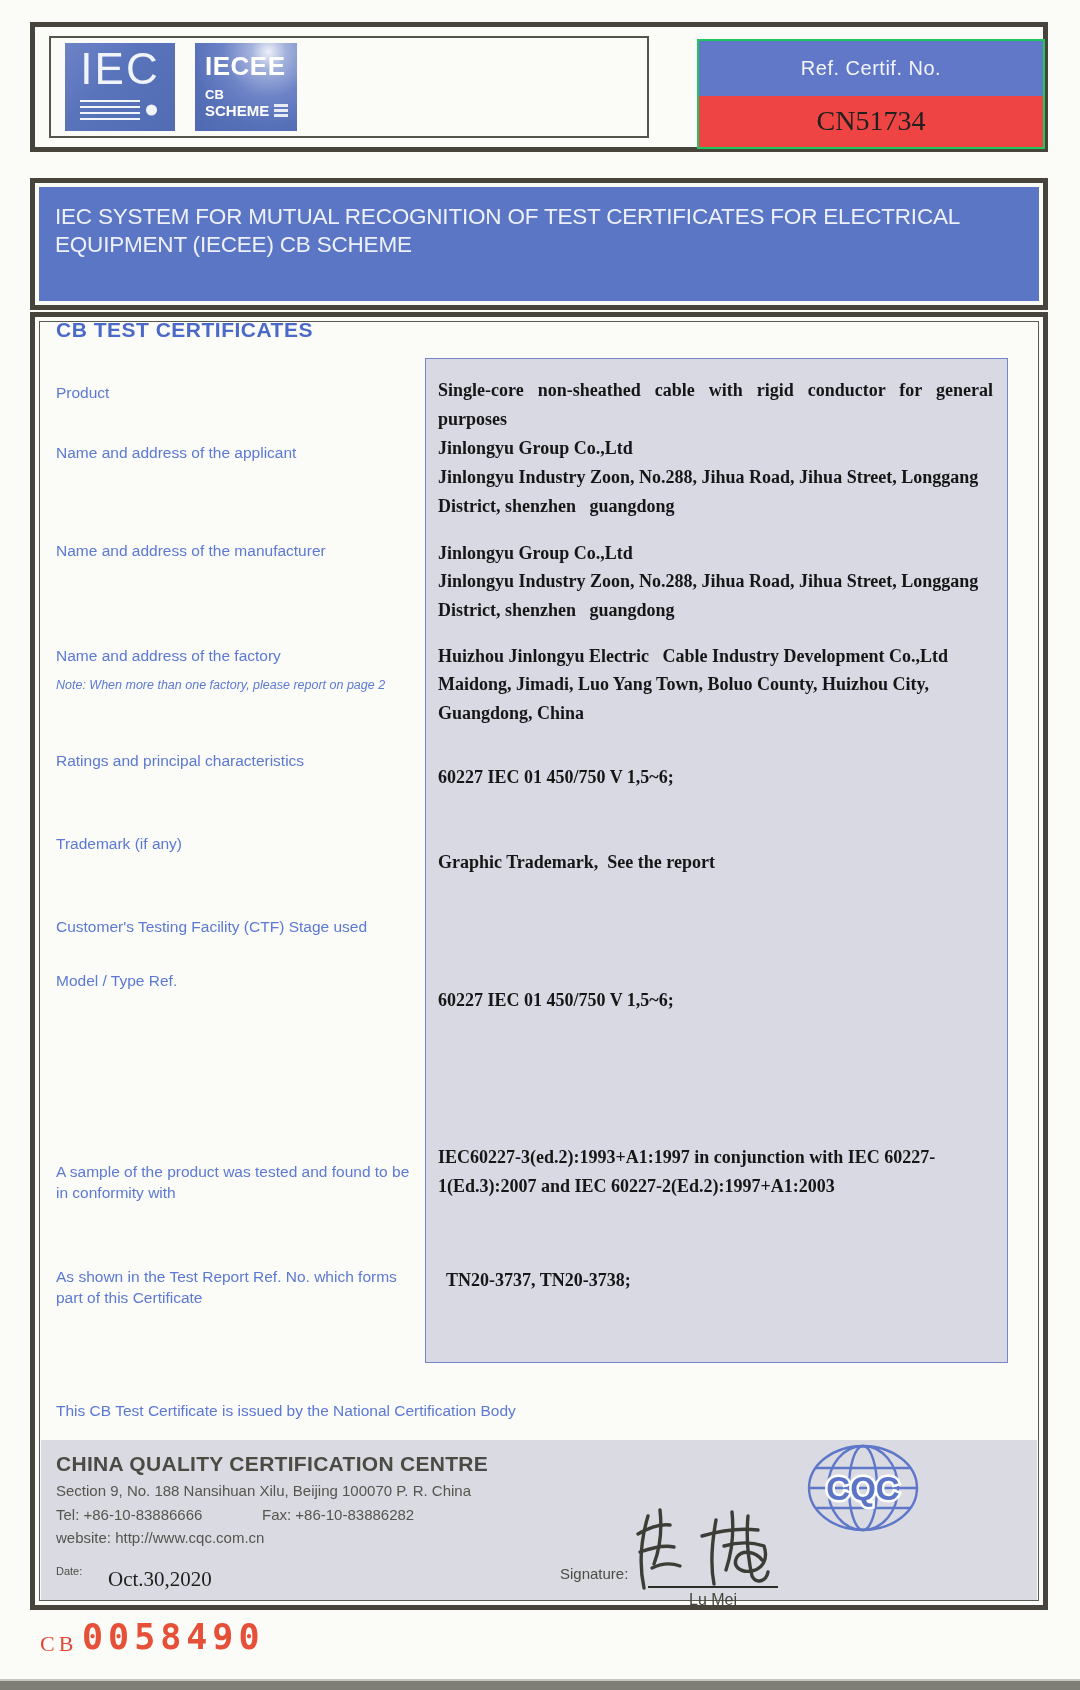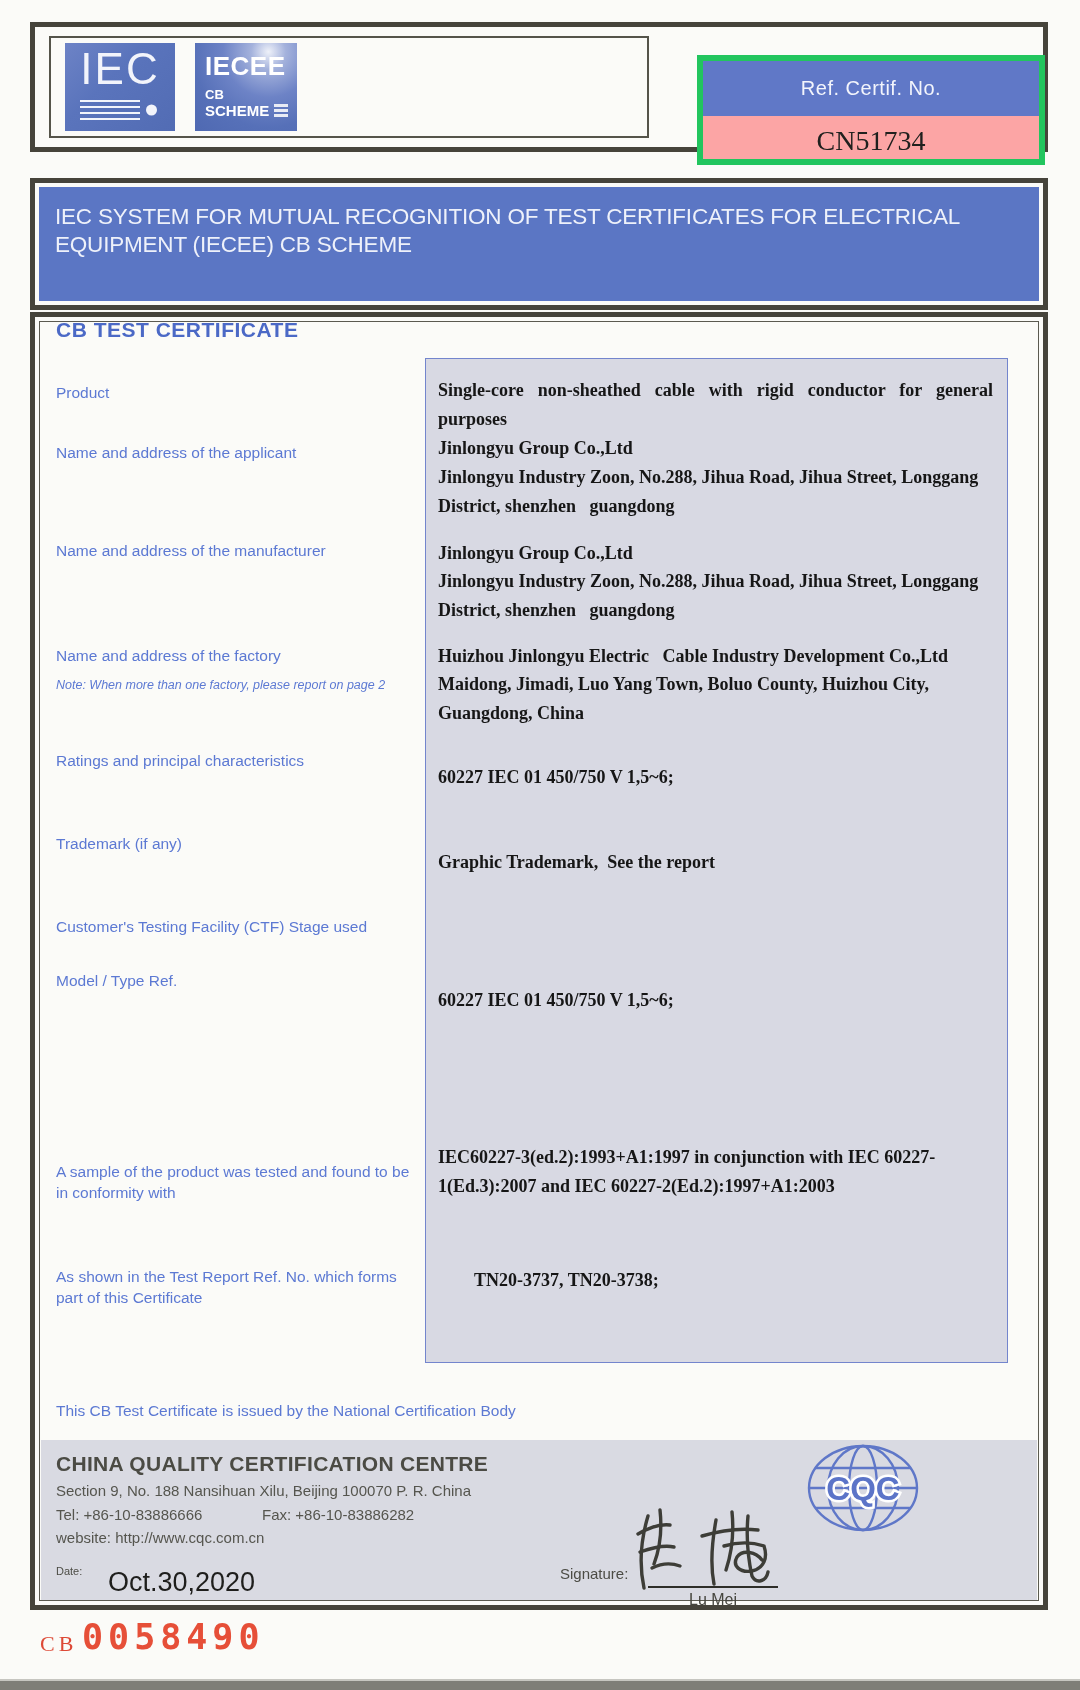--- a/index.html
+++ b/index.html
@@ -30,21 +30,21 @@
     position:absolute; left:144px; top:5px; width:102px; height:88px;
     background:radial-gradient(circle at 72% 10%, #eef1f9 0%, #a4b2dc 16%, #6d83c6 42%, #5670b8 70%, #4f69b2 100%);
     color:#fff; padding:8px 0 0 10px;
   }
   .iecee-title { font-size:26px; font-weight:bold; letter-spacing:0.5px; }
   .iecee-cb { font-size:13px; font-weight:bold; margin-top:5px; }
   .iecee-scheme { font-size:15px; font-weight:bold; display:flex; align-items:center; }
   .scheme-lines { display:inline-flex; flex-direction:column; gap:2.5px; margin-left:5px; }
   .scheme-lines i { width:14px; height:2.5px; background:#e8ebf5; }
 
-  .ref-box { position:absolute; left:662px; top:28px; width:348px; height:110px; border:6px solid #22c55e; background:#fca5a5; }
+  .ref-box { position:absolute; left:662px; top:12px; width:348px; height:110px; border:2px solid #22c55e; background:#ef4444; }
   .ref-head { height:55px; background:#6078c7; color:#f3f5fc; font-size:20px; letter-spacing:0.5px;
               display:flex; align-items:center; justify-content:center; }
   .ref-val  { height:49px; display:flex; align-items:center; justify-content:center;
               font-family:"Liberation Serif", serif; font-size:28px; color:#20201e; }
 
   
   .banner-blue { position:absolute; inset:4px; background:#5b76c4; }
   .banner-text { padding:16px 18px 0 16px; font-size:22.5px; line-height:28px; color:#eef1fa; letter-spacing:-0.2px; width:980px; }
 
   
@@ -52,30 +52,30 @@
   .lbl  { position:absolute; left:56px; width:354px; font-size:15.5px; line-height:21px; color:#5c79d3; z-index:4; }
   .note { position:absolute; left:56px; width:360px; font-size:12.5px; font-style:italic; color:#5c79d3; z-index:4; }
 
   .value-box { position:absolute; left:425px; top:358px; width:583px; height:1005px;
                background:#d8d9e3; border:1px solid #7385cd; z-index:3; }
   .val { position:absolute; left:12px; right:14px; font-family:"Liberation Serif", serif;
          font-size:18px; line-height:28.5px; color:#161616; white-space:pre-wrap;font-weight:bold; }
   .val.justify { text-align:justify; }
   .val.narrow-addr { right:60px; }
   .val.conformity { right:auto; width:505px; }
-  .val.indent { left:20px;margin-left:28px; }
+  .val.indent { left:20px; }
 
   .issued { position:absolute; left:56px; top:1402px; font-size:15.5px; color:#5c79d3; z-index:4; }
 
   
   .gray-section { position:absolute; left:41px; top:1440px; width:996px; height:160px; background:#d9dae2; z-index:2; }
   .ncb-name { position:absolute; left:56px; top:1452px; font-size:21px; font-weight:bold; color:#4b4b44; letter-spacing:0.3px; z-index:4; }
   .ncb-line { position:absolute; left:56px; font-size:15px; color:#55554e; z-index:4; }
   .date-label { position:absolute; left:56px; top:1565px; font-size:11px; color:#4c4c45; z-index:4; }
-  .date-value { position:absolute; left:108px; top:1567px; font-family:Liberation Sans, sans-serif; font-size:27px; color:#1e1e1c; z-index:4; }
+  .date-value { position:absolute; left:108px; top:1567px; font-family:Liberation Serif, serif; font-size:21px; color:#1e1e1c; z-index:4; }
   .sig-label { position:absolute; left:560px; top:1565px; font-size:15px; color:#4c4c45; z-index:4; }
   .sig-wrap { position:absolute; left:648px; top:1500px; width:130px; z-index:4; }
   .sig-draw { height:88px; border-bottom:2px solid #2e2e29; position:relative; }
   .sig-draw svg { position:absolute; left:-24px; bottom:-6px; overflow:visible; }
   .sig-name { text-align:center; font-size:16px; color:#46463f; margin-top:3px; }
   .cqc-logo { position:absolute; left:806px; top:1442px; z-index:4; }
 
   
   .stamp-cb  { position:absolute; left:40px; top:1631px; font-family:"Liberation Serif", serif;
                font-size:22px; color:#dd4936; letter-spacing:4px; z-index:4; }
@@ -123,21 +123,21 @@
   <div class="frame banner-frame">
     <div class="banner-blue">
       <div class="banner-text">IEC SYSTEM FOR MUTUAL RECOGNITION OF TEST CERTIFICATES FOR ELECTRICAL EQUIPMENT (IECEE) CB SCHEME</div>
     </div>
   </div>
 
   <div class="frame main-frame">
     <div class="main-inner"></div>
   </div>
 
-  <div class="title">CB TEST CERTIFICATE</div>
+  <div class="title">CB TEST CERTIFICATES</div>
 
   <div class="lbl" style="top:442px">Name and address of the applicant</div>
   <div class="lbl" style="top:382px">Product</div>
   <div class="lbl" style="top:540px">Name and address of the manufacturer</div>
   <div class="lbl" style="top:645px">Name and address of the factory</div>
   <div class="note" style="top:678px">Note: When more than one factory, please report on page 2</div>
   <div class="lbl" style="top:750px">Ratings and principal characteristics</div>
   <div class="lbl" style="top:833px">Trademark (if any)</div>
   <div class="lbl" style="top:916px">Customer's Testing Facility (CTF) Stage used</div>
   <div class="lbl" style="top:970px">Model / Type Ref.</div>

